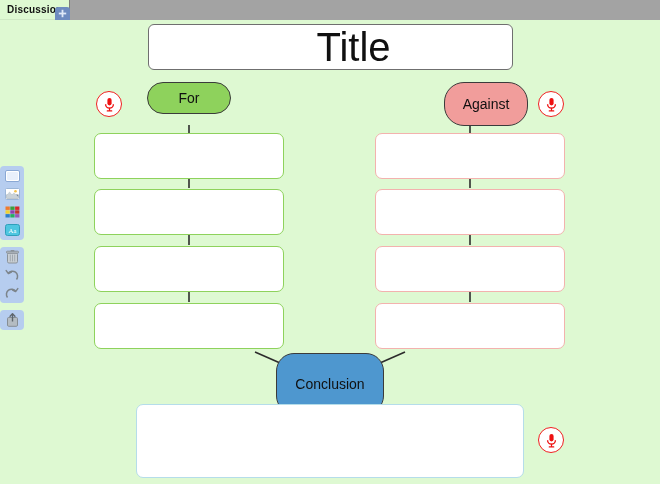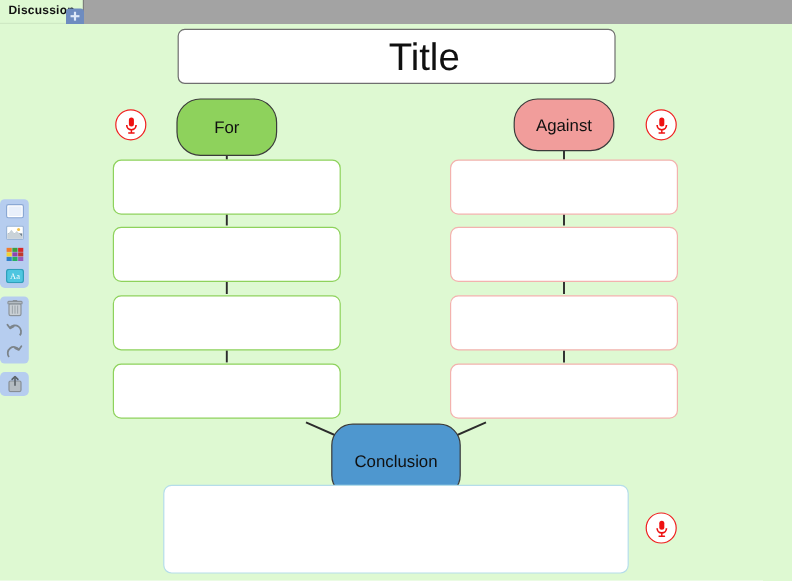--- a/index.html
+++ b/index.html
@@ -108,21 +108,21 @@
     box-sizing: border-box;
     display: flex;
     align-items: center;
     justify-content: center;
     z-index: 10;
   }
   .title-box {
     background: #ffffff;
     border: 1px solid #6f6f6f;
     border-radius: 6px;
-    font-size: 32px;
+    font-size: 40px;
     color: #101010;
     padding-left: 46px;
   }
   .pill {
     border: 1px solid #3b3b3b;
     border-radius: 20px;
     font-size: 14px;
     color: #101010;
   }
   .pill-for     { background: #8ed25c; }
@@ -263,25 +263,25 @@
         <path d="M405 332 L364 350"></path>
 
         <path d="M330 376 V384"></path>
       </g>
     </svg>
 
     <div class="node title-box" style="left:148px; top:4px; width:365px; height:46px;">
       <span>Title</span>
     </div>
 
-    <div class="node pill pill-for" style="left:147px; top:62px; width:84px; height:48px;">
+    <div class="node pill pill-for" style="left:147px; top:62px; width:84px; height:32px;">
       <span>For</span>
     </div>
 
-    <div class="node pill pill-against" style="left:428px; top:62px; width:84px; height:44px;text-align:center;">
+    <div class="node pill pill-against" style="left:444px; top:62px; width:84px; height:44px;text-align:center;">
       <span>Against</span>
     </div>
 
     <div class="node card card-green" style="left:94px; top:113px; width:190px; height:46px;">
       <span></span>
     </div>
     <div class="node card card-green" style="left:94px; top:169px; width:190px; height:46px;">
       <span></span>
     </div>
     <div class="node card card-green" style="left:94px; top:226px; width:190px; height:46px;">

